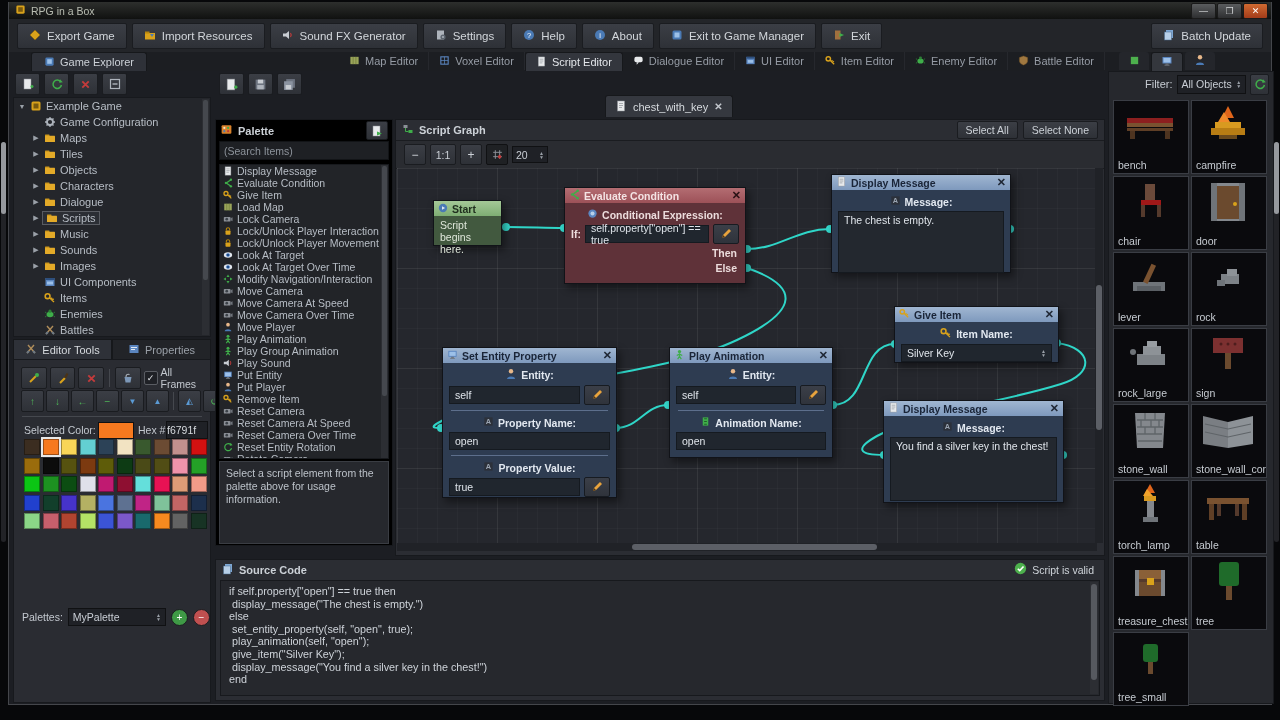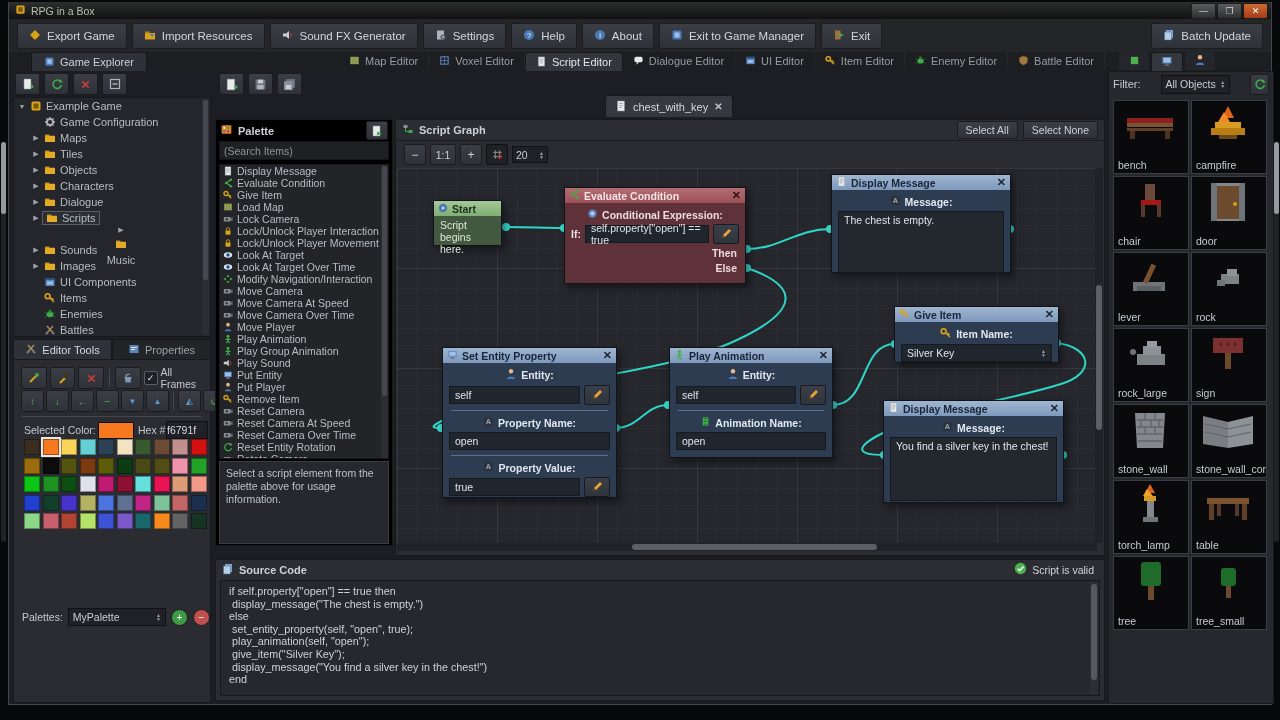--- a/index.html
+++ b/index.html
@@ -151,21 +151,21 @@
   .shead{height:19px;display:flex;align-items:center;gap:5px;padding:0 6px;font-size:11px;font-weight:bold;color:#ccd1d7;}
   .shead .sp{flex:1;}
   .valid{display:flex;align-items:center;gap:5px;font-size:10.5px;color:#cfd4da;font-weight:normal;margin-right:4px;}
   .codearea{position:absolute;left:4px;right:4px;top:20px;bottom:4px;background:#26282d;border:1px solid #17191d;
             padding:4px 8px;box-sizing:border-box;}
   .codeline{font-size:10.8px;line-height:12.6px;color:#ced3d9;white-space:pre;}
   .cscroll{position:absolute;right:1px;top:1px;width:8px;bottom:1px;background:#2c2e33;}
   .cscroll .th{position:absolute;top:2px;left:1px;width:6px;height:96px;background:#56595f;border-radius:3px;}
   
   .objects{left:1099px;top:0px;width:166px;height:633px;background:#26282d;border:1px solid #17191d;}
-  .filterrow{height:24px;display:flex;align-items:center;gap:20px;padding:0 4px;font-size:11px;color:#c6cbd1;}
+  .filterrow{height:24px;display:flex;align-items:center;gap:4px;padding:0 4px;font-size:11px;color:#c6cbd1;margin-left:32px;}
   .fselect{width:88px;height:19px;background:#1f2126;border:1px solid #101113;display:flex;align-items:center;
            font-size:10.5px;color:#c9ced5;padding:0 4px;justify-content:space-between;box-sizing:border-box;}
   .ogrid{position:absolute;left:4px;top:28px;display:grid;grid-template-columns:76px 76px;grid-auto-rows:74px;gap:2px;}
   .ocell{background:#0a0a0d;border:1px solid #3a3d44;box-sizing:border-box;position:relative;}
   .ocell svg{position:absolute;left:3px;top:3px;}
   .olabel{position:absolute;left:4px;bottom:2px;font-size:10.5px;color:#c6cbd1;}
   .port{fill:#35d8cc;}
   .wire{stroke:#2fd6c8;stroke-width:2;fill:none;}
 </style>
 </head>
@@ -457,21 +457,21 @@
             <span class="sel">
               <span style="display:inline-flex;">
                 <svg width="12" height="12" viewBox="0 0 12 12" xmlns="http://www.w3.org/2000/svg">
                   <rect x="1" y="2.5" width="4.5" height="2.5" rx=".5" fill="#c8931a"></rect>
                   <rect x="1" y="3.8" width="10" height="6.2" rx=".5" fill="#e3aa28"></rect>
                 </svg>
               </span>
               <span>Scripts</span>
             </span>
           </div>
-          <div class="titem" style="padding-left: 18px; flex-direction: column;">
+          <div class="titem" style="padding-left: 18px;">
             <span class="exp">▶</span>
             <span style="display:inline-flex;">
               <svg width="12" height="12" viewBox="0 0 12 12" xmlns="http://www.w3.org/2000/svg">
                 <rect x="1" y="2.5" width="4.5" height="2.5" rx=".5" fill="#c8931a"></rect>
                 <rect x="1" y="3.8" width="10" height="6.2" rx=".5" fill="#e3aa28"></rect>
               </svg>
             </span>
             <span>Music</span>
           </div>
           <div class="titem" style="padding-left: 18px;">
@@ -1428,20 +1428,31 @@
               <rect x="12" y="14" width="42" height="6" fill="#7a5230"></rect>
               <rect x="14" y="20" width="5" height="16" fill="#5f3f26"></rect>
               <rect x="47" y="20" width="5" height="16" fill="#5f3f26"></rect>
               <rect x="22" y="20" width="4" height="12" fill="#553a2c"></rect>
               <rect x="40" y="20" width="4" height="12" fill="#553a2c"></rect>
             </svg>
             <div class="olabel">table</div>
           </div>
           <div class="ocell">
             <svg width="66" height="44" viewBox="0 0 66 44" xmlns="http://www.w3.org/2000/svg">
+              <rect x="18" y="10" width="30" height="10" fill="#8a6038"></rect>
+              <rect x="18" y="20" width="30" height="16" fill="#6b4a2e"></rect>
+              <rect x="18" y="19" width="30" height="3" fill="#553a2c"></rect>
+              <rect x="30" y="18" width="7" height="7" fill="#d9a21b"></rect>
+              <rect x="18" y="10" width="4" height="26" fill="#84888d"></rect>
+              <rect x="44" y="10" width="4" height="26" fill="#84888d"></rect>
+            </svg>
+            <div class="olabel">treasure_chest</div>
+          </div>
+          <div class="ocell">
+            <svg width="66" height="44" viewBox="0 0 66 44" xmlns="http://www.w3.org/2000/svg">
               <rect x="24" y="2" width="20" height="24" rx="3" fill="#1f6b2a"></rect>
               <rect x="31" y="26" width="6" height="14" fill="#6b4a2e"></rect>
             </svg>
             <div class="olabel">tree</div>
           </div>
           <div class="ocell">
             <svg width="66" height="44" viewBox="0 0 66 44" xmlns="http://www.w3.org/2000/svg">
               <rect x="26" y="8" width="15" height="18" rx="3" fill="#1f6b2a"></rect>
               <rect x="31" y="26" width="5" height="12" fill="#6b4a2e"></rect>
             </svg>

